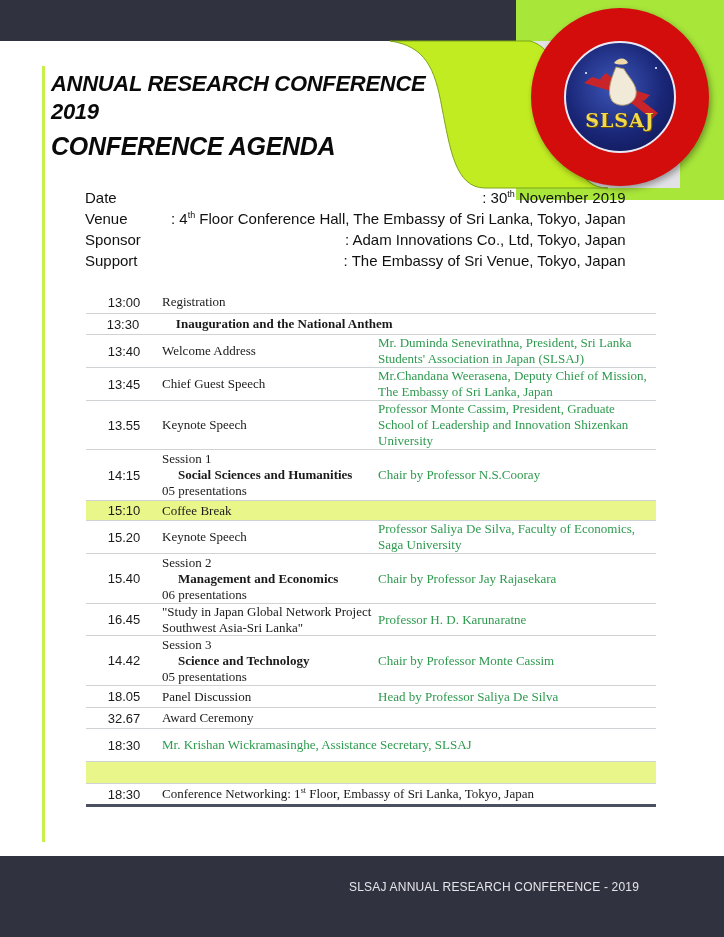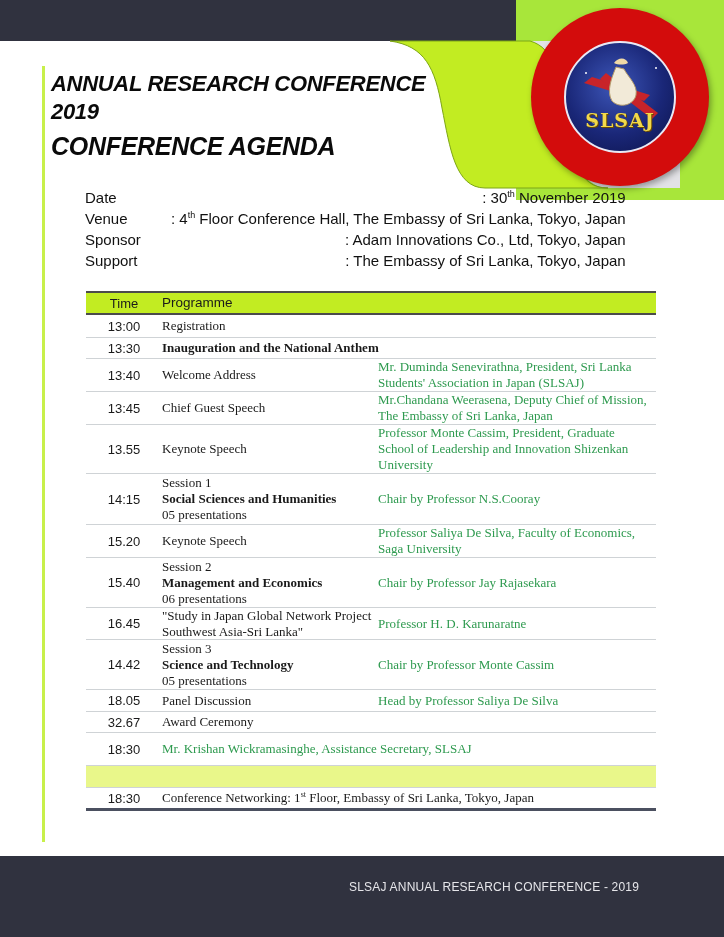--- a/index.html
+++ b/index.html
@@ -35,21 +35,21 @@
   .agenda { position: absolute; left: 86px; top: 291px; width: 570px; border-collapse: collapse; }
   .row { display: flex; align-items: center; border-bottom: 1px solid #cfd3d6; }
   .row.header { background: #c2ec22; height: 24px; border-top: 2px solid #4b4b4b; border-bottom: 2px solid #4b4b4b;
                 font-family: "Liberation Sans", sans-serif; font-size: 13.5px; color: #101010; }
   .row.header .c-time { text-align: center; }
   .row.hl { background: #e9f78a; }
   .c-time { width: 76px; text-align: center; font-family: "Liberation Sans", sans-serif; font-size: 13px; color: #1a1a1a; }
   .c-prog { width: 216px; font-size: 13px; line-height: 16px; color: #1a1a1a; }
   .c-prog.wide { width: 494px; }
   .c-who { flex: 1; font-size: 13px; line-height: 16px; color: #2e9a4f; padding-right: 4px; }
-  .bold { font-weight: bold; }
+  .bold { font-weight: bold; margin-left: 16px; }
   .c-prog sup { font-size: 8px; vertical-align: top; line-height: 10px; }
   .row.last { border-bottom: 3px solid #4b5060; }
 
   .footer { position: absolute; left: 0; top: 856px; width: 724px; height: 81px; background: #30323f; }
   .footer-text { position: absolute; left: 349px; top: 24px; font-family: "Liberation Sans", sans-serif;
                  font-size: 12px; color: #e6e6ea; letter-spacing: 0.2px; }
 </style>
 </head>
 <body>
 
@@ -93,29 +93,25 @@
   <div class="info-row">
     <span class="info-label">Venue</span>
     <span class="info-value"><span>: 4</span><sup>th</sup><span> Floor Conference Hall, The Embassy of Sri Lanka, Tokyo, Japan</span></span>
   </div>
   <div class="info-row">
     <span class="info-label">Sponsor</span>
     <span class="info-value">: Adam Innovations Co., Ltd, Tokyo, Japan</span>
   </div>
   <div class="info-row">
     <span class="info-label">Support</span>
-    <span class="info-value">: The Embassy of Sri Lanka, Tokyo, Japan</span>
+    <span class="info-value">: The Embassy of Sri Venue, Tokyo, Japan</span>
   </div>
 </div>
 
 <div class="agenda">
-  <div class="row header">
-    <div class="c-time">Time</div>
-    <div class="c-prog wide" style="font-family:'Liberation Sans',sans-serif;font-size:13.5px;">Programme</div>
-  </div>
 
   <div class="row" style="height:23px">
     <div class="c-time">13:00</div>
     <div class="c-prog">Registration</div>
     <div class="c-who"></div>
   </div>
 
   <div class="row" style="height:21px">
     <div class="c-time">13:30</div>
     <div class="c-prog wide bold">Inauguration and the National Anthem</div>
@@ -142,20 +138,25 @@
   <div class="row" style="height:51px">
     <div class="c-time">14:15</div>
     <div class="c-prog">
       <div>Session 1</div>
       <div class="bold">Social Sciences and Humanities</div>
       <div>05 presentations</div>
     </div>
     <div class="c-who">Chair by Professor N.S.Cooray</div>
   </div>
 
+  <div class="row hl" style="height:20px">
+    <div class="c-time">15:10</div>
+    <div class="c-prog">Coffee Break</div>
+    <div class="c-who"></div>
+  </div>
 
   <div class="row" style="height:33px">
     <div class="c-time">15.20</div>
     <div class="c-prog">Keynote Speech</div>
     <div class="c-who">Professor Saliya De Silva, Faculty of Economics, Saga University</div>
   </div>
 
   <div class="row" style="height:50px">
     <div class="c-time">15.40</div>
     <div class="c-prog">

